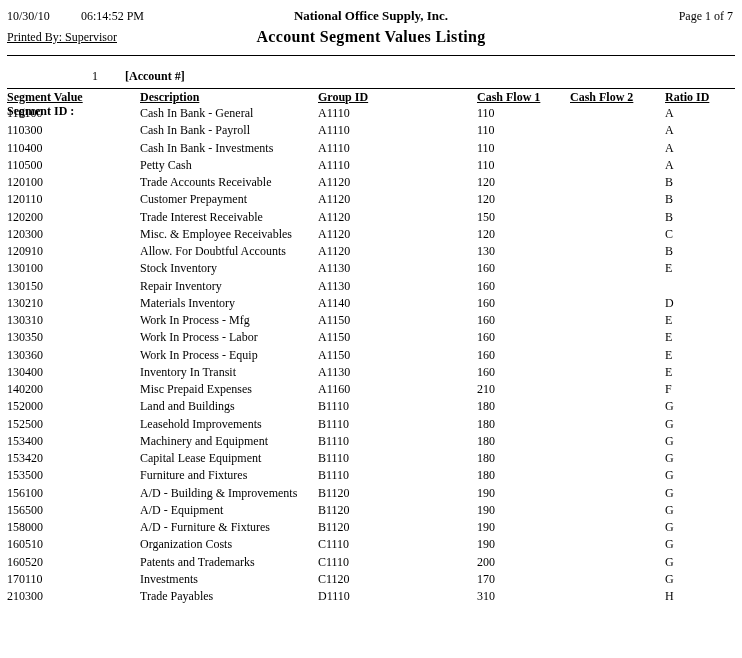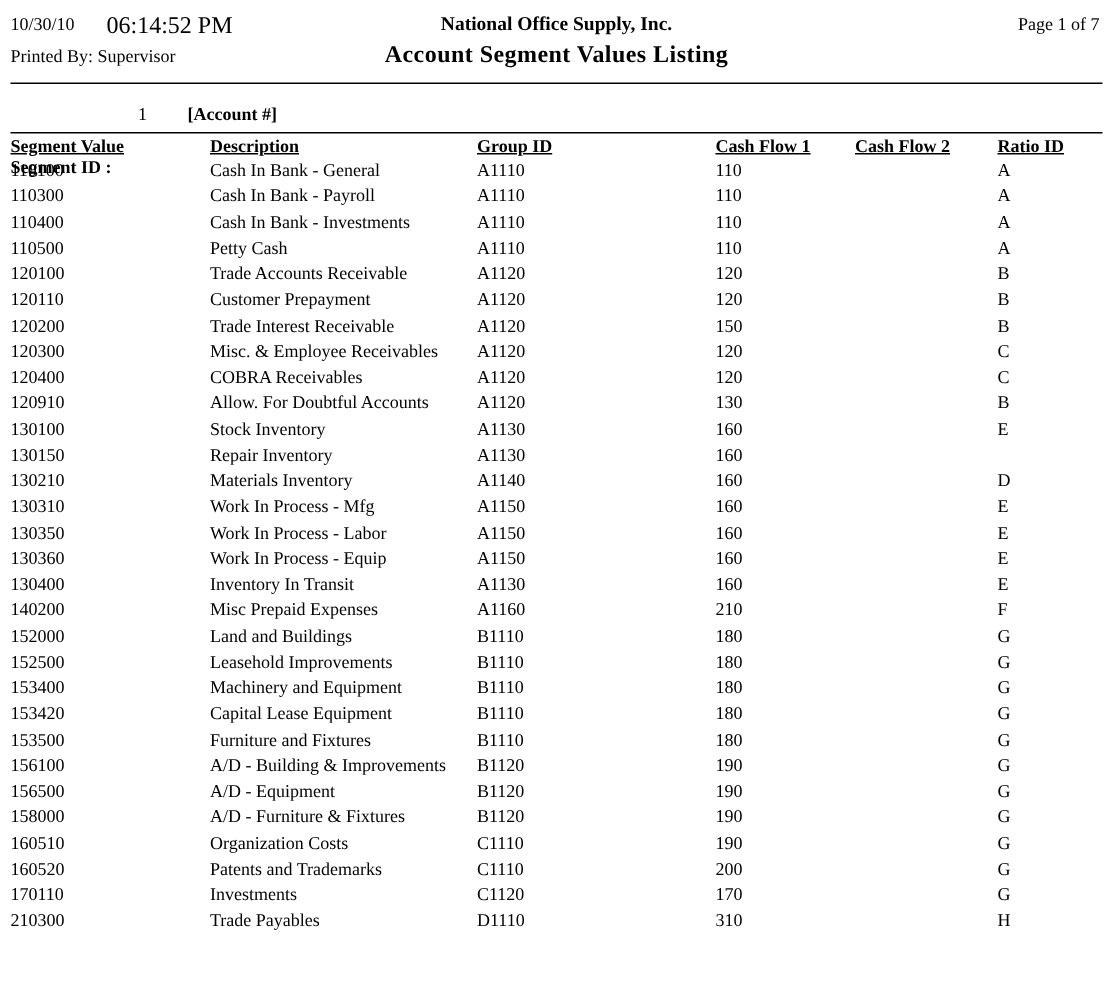--- a/index.html
+++ b/index.html
@@ -6,24 +6,24 @@
   html, body { background: #ffffff; }
   body {
     width: 742px; height: 658px;
     font-family: "Liberation Serif", serif;
     color: #000; overflow: hidden;
   }
   .page { position: relative; width: 742px; height: 552px; padding: 0 7px; }
 
   .hdr { position: relative; height: 55px; }
   .hdr-date      { position: absolute; left: 0;   top: 9px;  font-size: 12px; }
-  .hdr-time      { position: absolute; left: 64px; top: 9px; font-size: 16px; }
+  .hdr-time      { position: absolute; left: 74px; top: 9px; font-size: 12px; }
   .hdr-company   { position: absolute; left: 0; right: 0; top: 8px; text-align: center; font-weight: bold; font-size: 13px; }
   .hdr-page      { position: absolute; right: 2px; top: 9px; font-size: 12px; }
-  .hdr-printedby { position: absolute; left: 0; top: 30px; font-size: 12px; }
+  .hdr-printedby { position: absolute; left: 0; top: 30px; font-size: 12px; text-decoration: underline; }
   .hdr-title     { position: absolute; left: 0; right: 0; top: 28px; text-align: center; font-weight: bold; font-size: 16px; letter-spacing: 0.3px; }
 
   .rule { border: none; border-top: 1px solid #000; margin: 0; height: 0; }
 
   .segment-row { position: relative; height: 32px; }
   .seg-label   { position: absolute; left: 0;    top: 13px; font-size: 12px; font-weight: bold; margin-top: 35px; }
   .seg-value   { position: absolute; left: 85px;  top: 13px; font-size: 12px; }
   .seg-bracket { position: absolute; left: 118px; top: 13px; font-size: 12px; font-weight: bold; }
 
   table { width: 726px; border-collapse: collapse; table-layout: fixed; }
@@ -133,28 +133,20 @@
         </tr>
         <tr>
           <td>120300</td>
           <td>Misc. &amp; Employee Receivables</td>
           <td>A1120</td>
           <td>120</td>
           <td></td>
           <td>C</td>
         </tr>
         <tr>
-          <td>120400</td>
-          <td>COBRA Receivables</td>
-          <td>A1120</td>
-          <td>120</td>
-          <td></td>
-          <td>C</td>
-        </tr>
-        <tr>
           <td>120910</td>
           <td>Allow. For Doubtful Accounts</td>
           <td>A1120</td>
           <td>130</td>
           <td></td>
           <td>B</td>
         </tr>
         <tr>
           <td>130100</td>
           <td>Stock Inventory</td>

